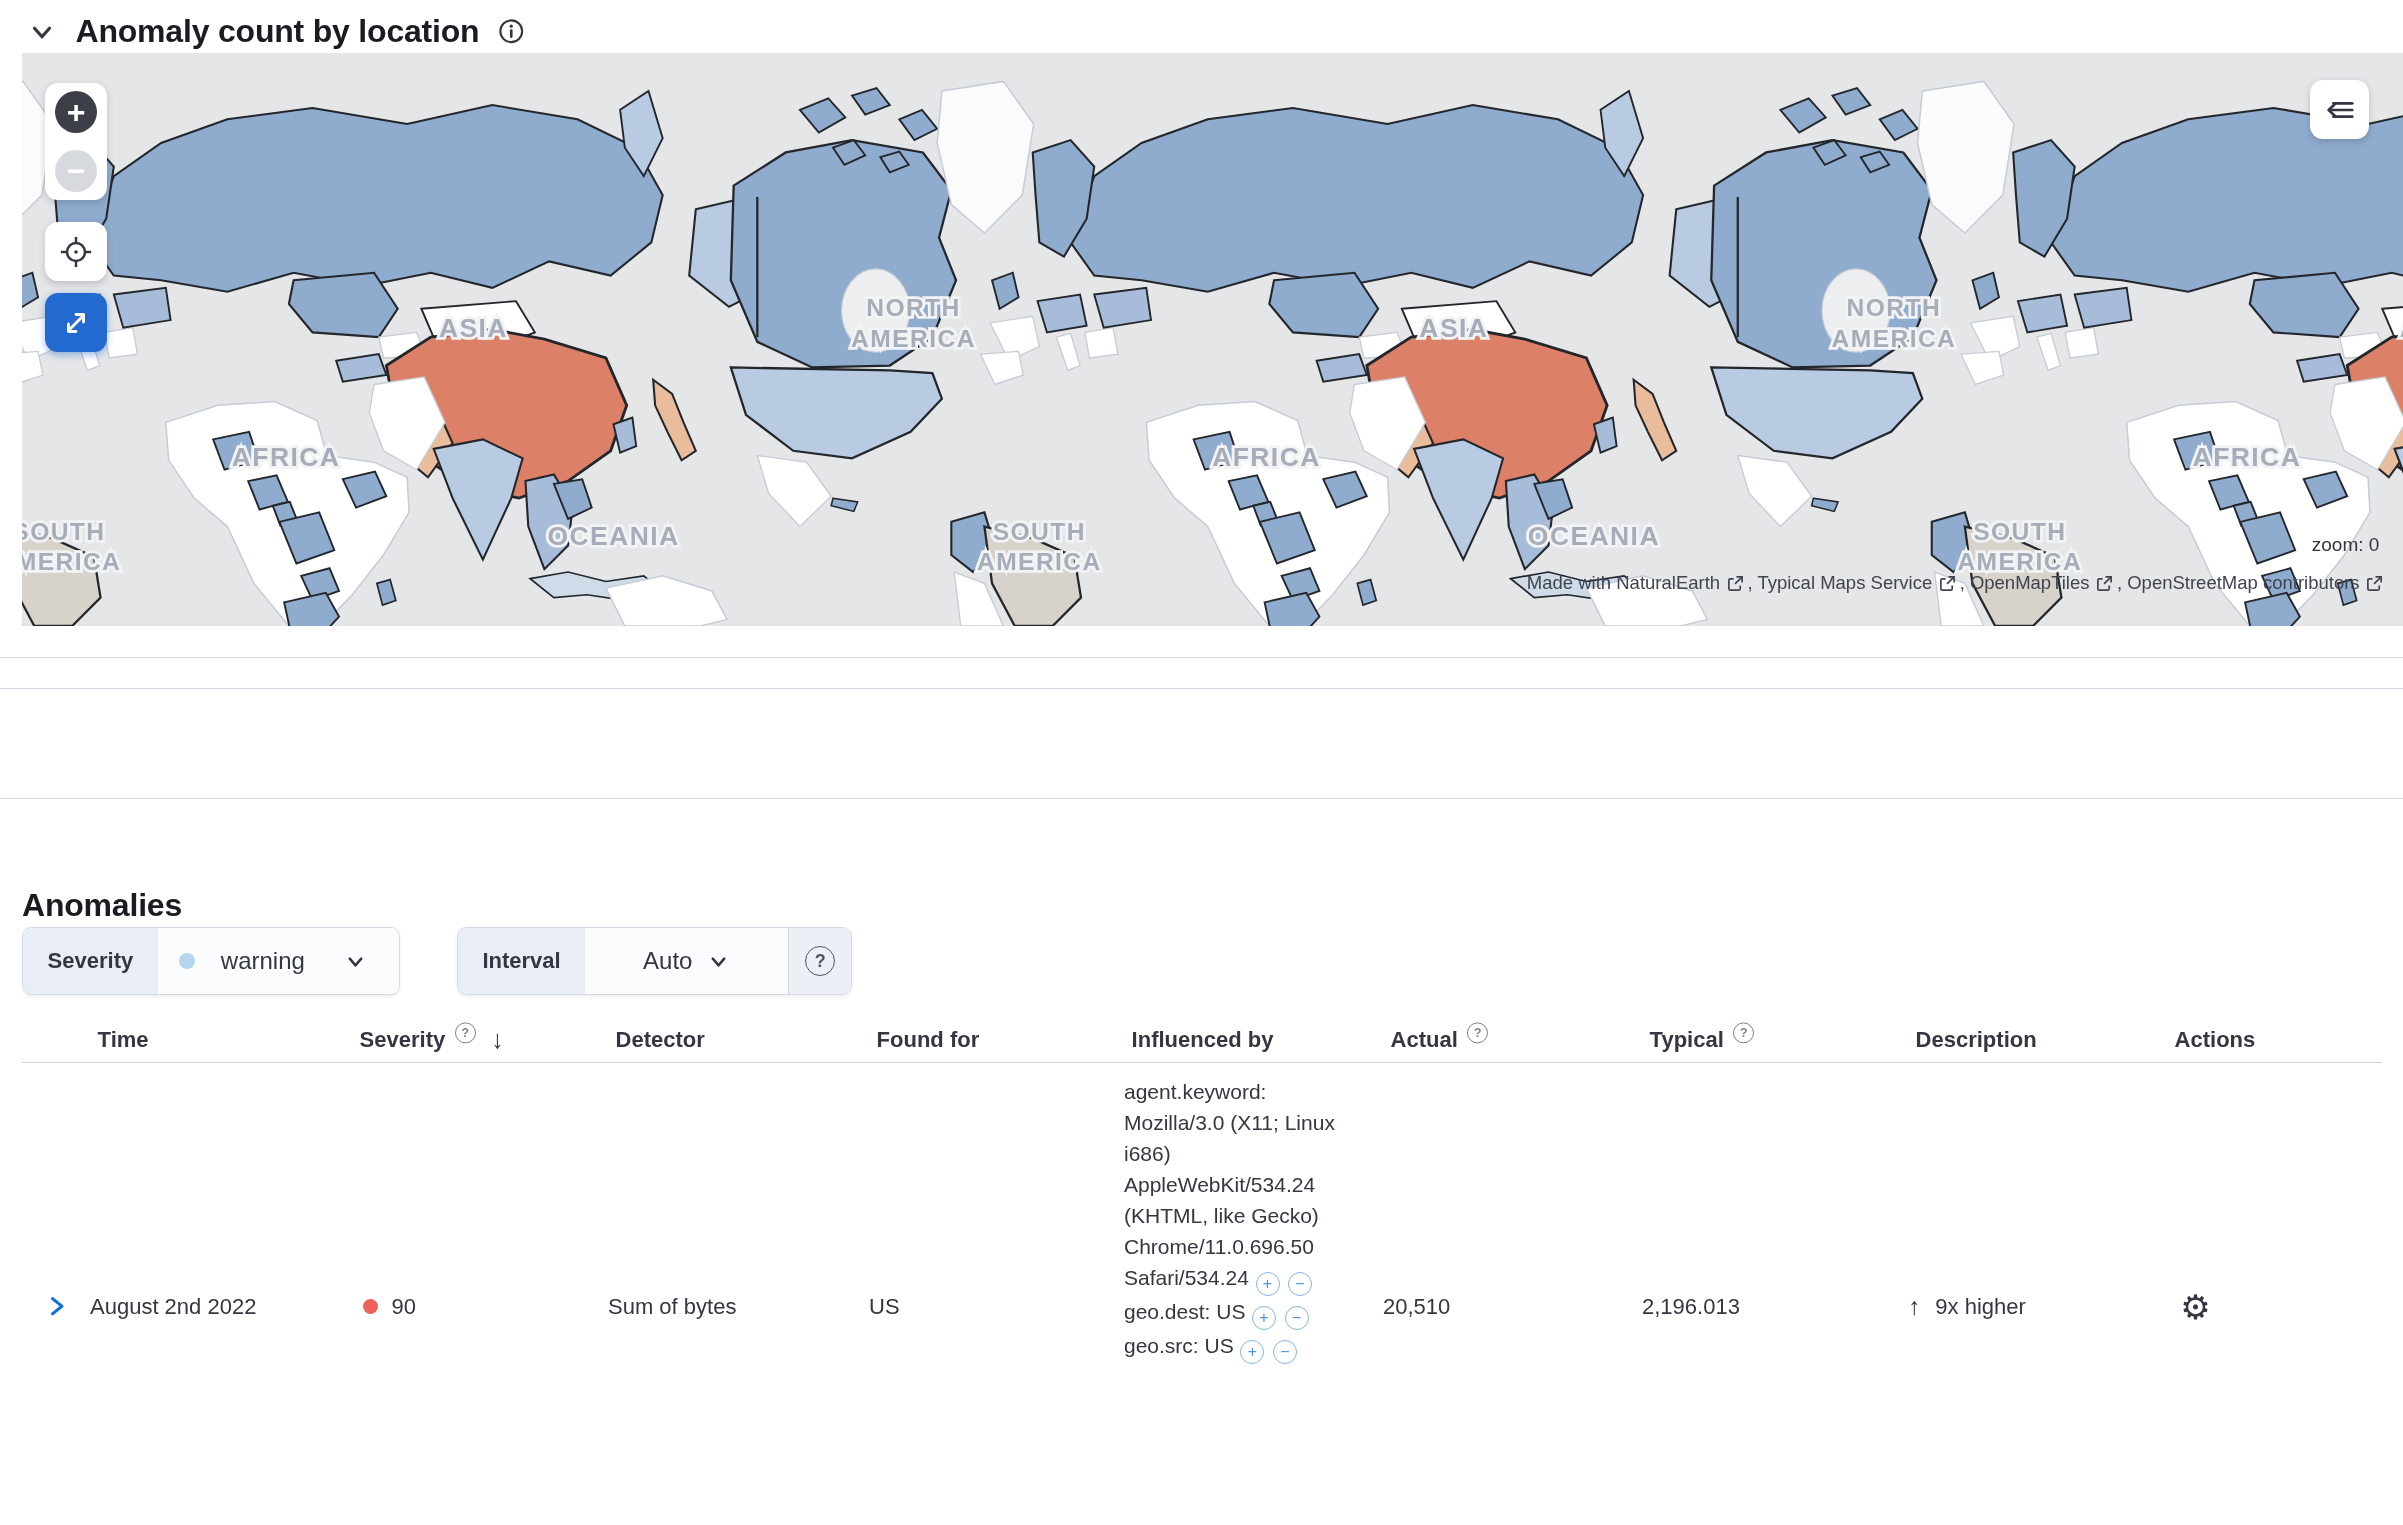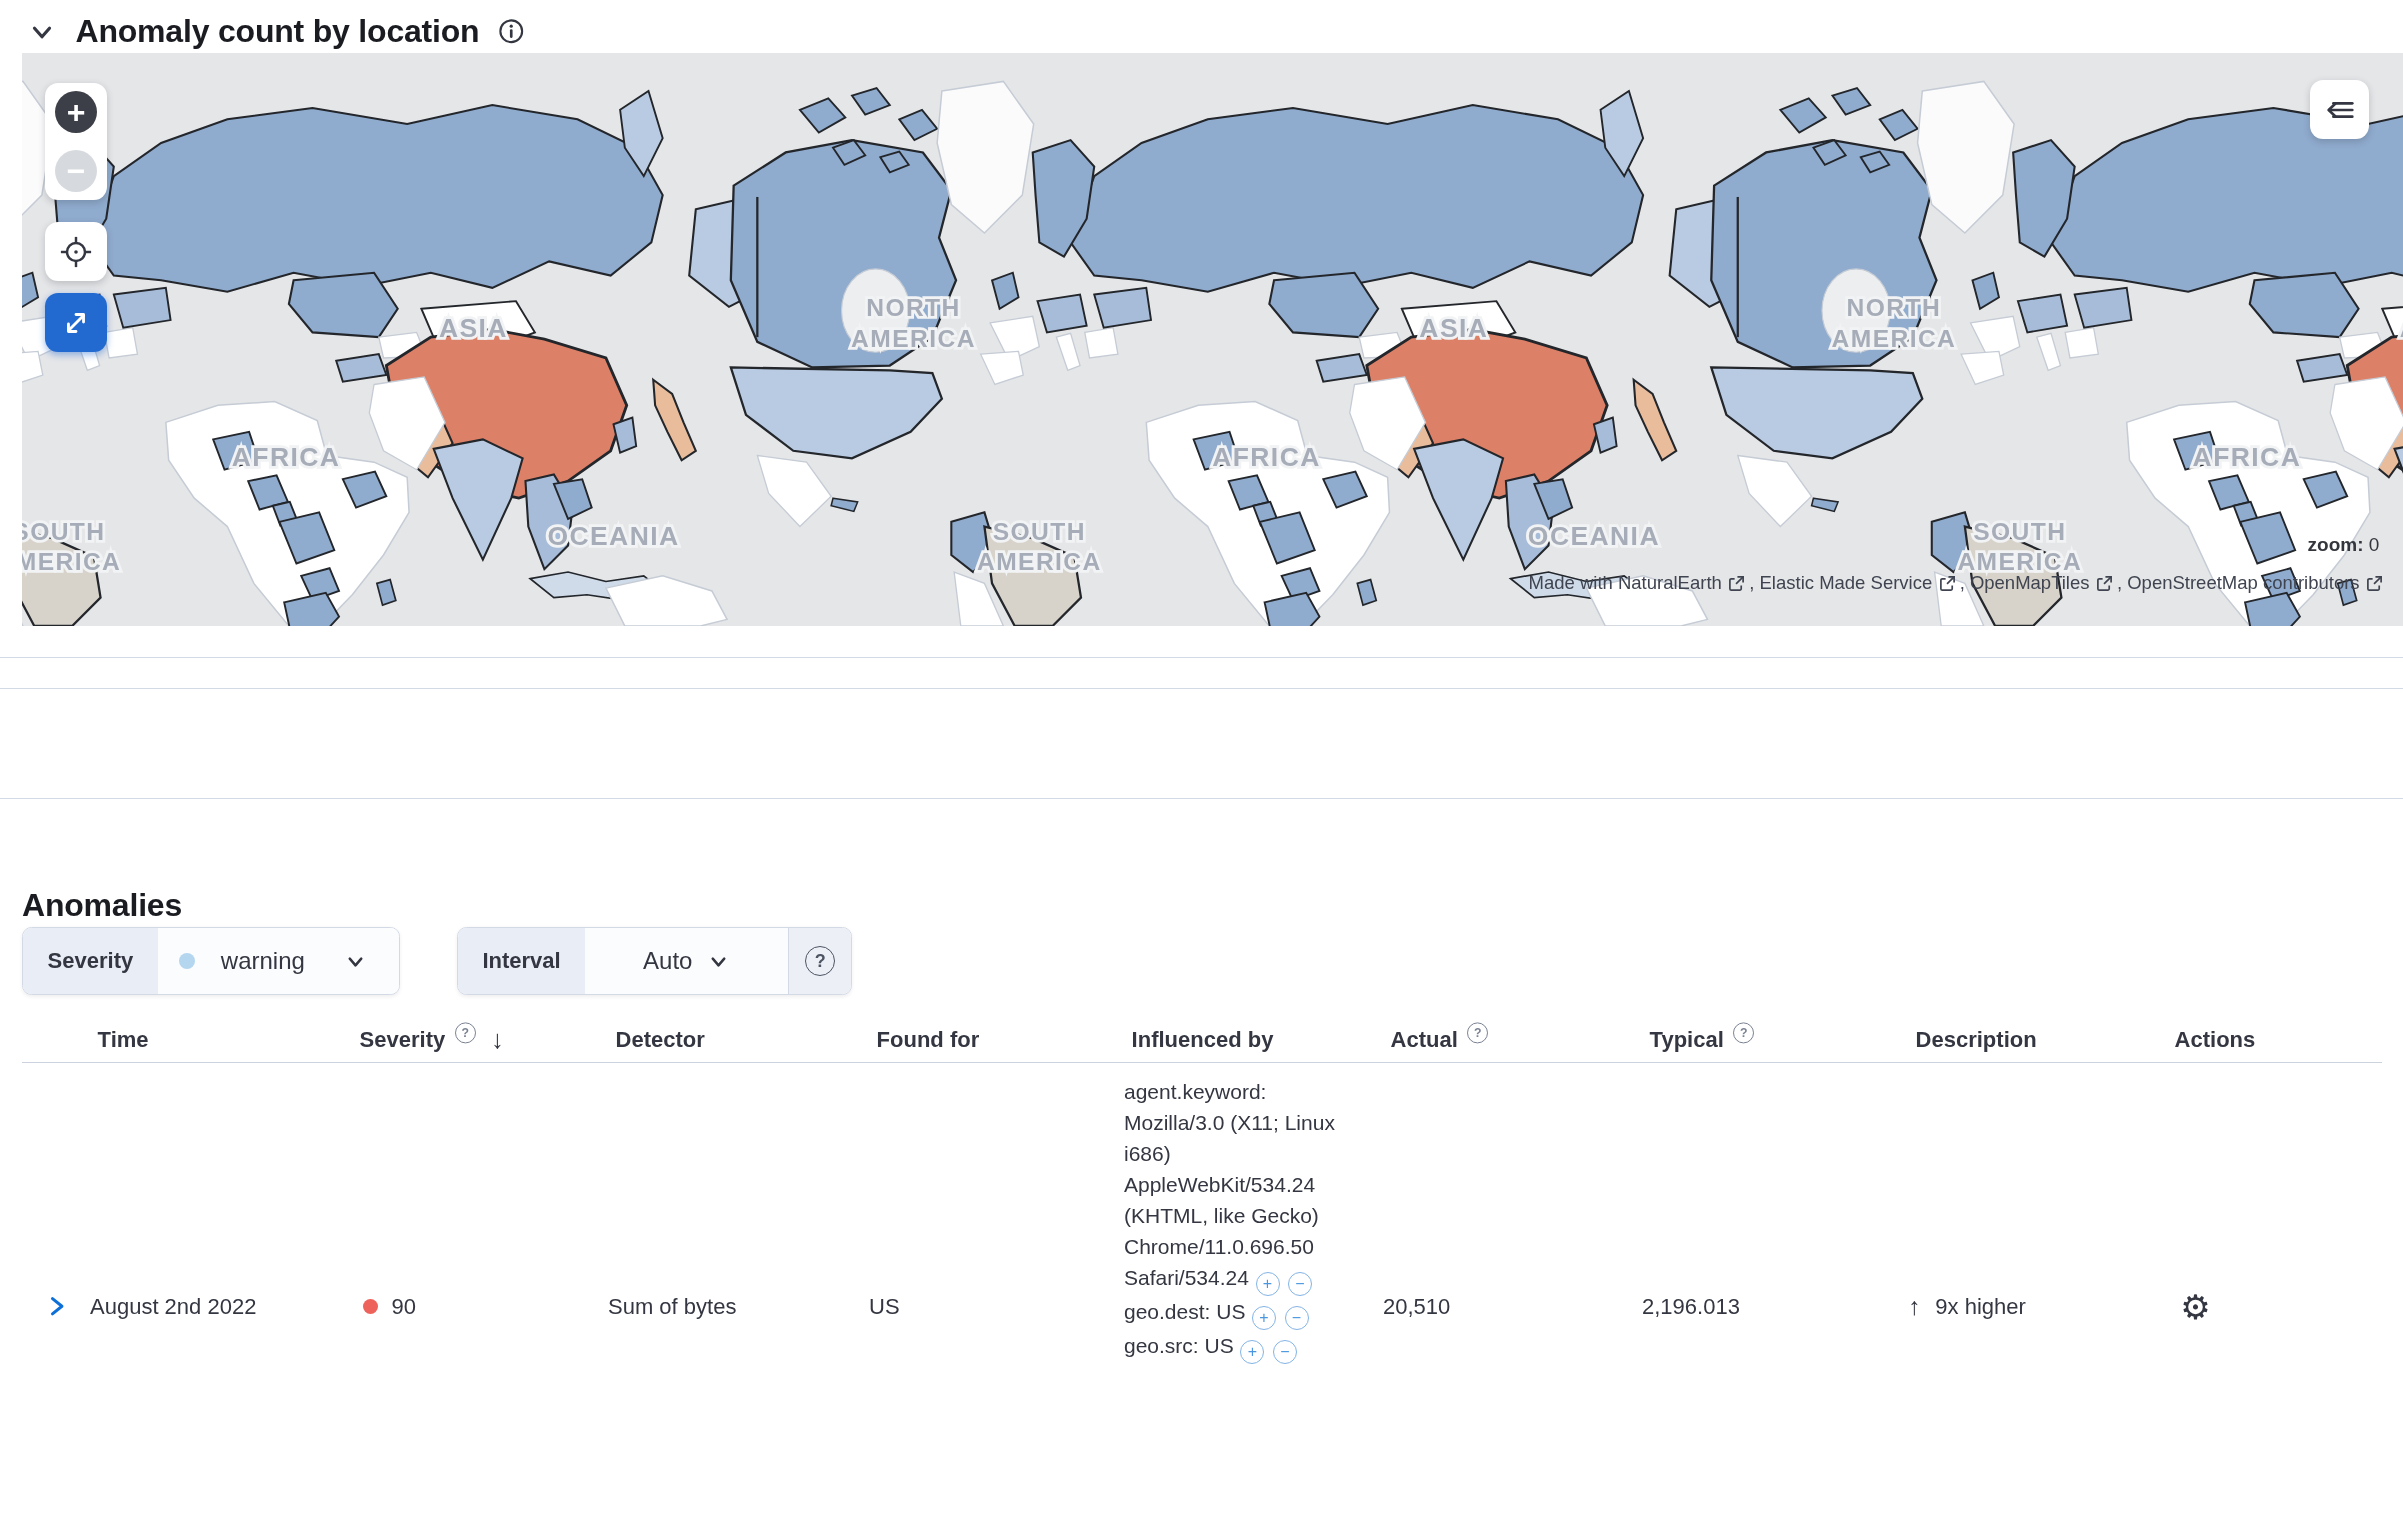--- a/index.html
+++ b/index.html
@@ -16,21 +16,21 @@
   .map-svg{position:absolute;left:0;top:0;width:100%;height:100%;display:block;}
   .mapbtn{position:absolute;background:#fff;border-radius:13.2px;box-shadow:0 2.8px 7.6px rgba(52,55,65,.22);display:flex;align-items:center;justify-content:center;}
   .zoomcard{left:23px;top:30px;width:62px;height:117px;flex-direction:column;justify-content:space-around;}
   .zbtn{width:42px;height:42px;border-radius:50%;display:flex;align-items:center;justify-content:center;color:#fff;font-size:32px;font-weight:700;line-height:1;}
   .zin{background:#3c3f47;}
   .zout{background:#d6dade;}
   .fitbtn{left:23px;top:169px;width:62px;height:59px;}
   .expandbtn{left:23px;top:240px;width:62px;height:59px;background:#2269d0;box-shadow:0 2.8px 7.6px rgba(34,105,208,.45);}
   .legendbtn{left:2288px;top:27.4px;width:59px;height:59px;}
   .zoomstat{position:absolute;right:24.6px;top:481px;font-size:19px;color:#33363d;}
-  .zoomstat b{font-weight:700;}
+  .zoomstat b{font-weight:400;}
   .attrib{position:absolute;right:17px;top:519px;font-size:18.5px;color:#3f4450;display:flex;align-items:center;white-space:pre;}
   .attrib .ext{margin:0 3.8px 0 6.6px;}
   .mlabel{font-weight:700;fill:#a6adb8;letter-spacing:1.5px;paint-order:stroke;stroke:#f2f3f4;stroke-width:6px;font-size:28px;}
   .mlabel2{font-size:26px;}
 
   
   .hr{position:absolute;left:0;width:2404px;height:0;border-top:1.9px solid #d3dae6;}
   .badge{display:inline-flex;align-items:center;height:47px;padding:0 17px;border:1.9px solid #d0d7e2;border-radius:5.7px;font-size:20px;font-weight:500;color:#343741;background:#fff;}
 
   
@@ -200,21 +200,21 @@
       <span>0</span>
     </div>
 
     <div class="attrib">
       <span>Made with NaturalEarth</span>
       <svg class="ext" width="17" height="17" viewBox="0 0 18 18">
           <path d="M7,4 H3.5 A1.5,1.5 0 0 0 2,5.5 V14.5 A1.5,1.5 0 0 0 3.5,16 H12.5 A1.5,1.5 0 0 0 14,14.5 V11" fill="none" stroke="#3f4450" stroke-width="1.8"></path>
           <polyline points="10,2 16,2 16,8" fill="none" stroke="#3f4450" stroke-width="1.8"></polyline>
           <line x1="16" y1="2" x2="8.5" y2="9.5" stroke="#3f4450" stroke-width="1.8"></line>
         </svg>
-      <span>, Elastic Made Service</span>
+      <span>, Typical Maps Service</span>
       <svg class="ext" width="17" height="17" viewBox="0 0 18 18">
           <path d="M7,4 H3.5 A1.5,1.5 0 0 0 2,5.5 V14.5 A1.5,1.5 0 0 0 3.5,16 H12.5 A1.5,1.5 0 0 0 14,14.5 V11" fill="none" stroke="#3f4450" stroke-width="1.8"></path>
           <polyline points="10,2 16,2 16,8" fill="none" stroke="#3f4450" stroke-width="1.8"></polyline>
           <line x1="16" y1="2" x2="8.5" y2="9.5" stroke="#3f4450" stroke-width="1.8"></line>
         </svg>
       <span>, OpenMapTiles</span>
       <svg class="ext" width="17" height="17" viewBox="0 0 18 18">
           <path d="M7,4 H3.5 A1.5,1.5 0 0 0 2,5.5 V14.5 A1.5,1.5 0 0 0 3.5,16 H12.5 A1.5,1.5 0 0 0 14,14.5 V11" fill="none" stroke="#3f4450" stroke-width="1.8"></path>
           <polyline points="10,2 16,2 16,8" fill="none" stroke="#3f4450" stroke-width="1.8"></polyline>
           <line x1="16" y1="2" x2="8.5" y2="9.5" stroke="#3f4450" stroke-width="1.8"></line>

